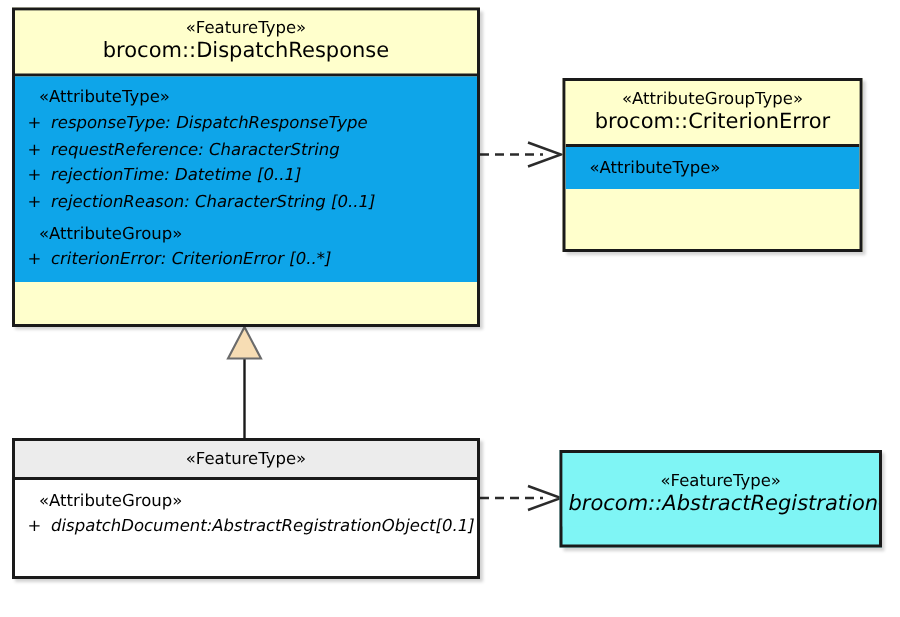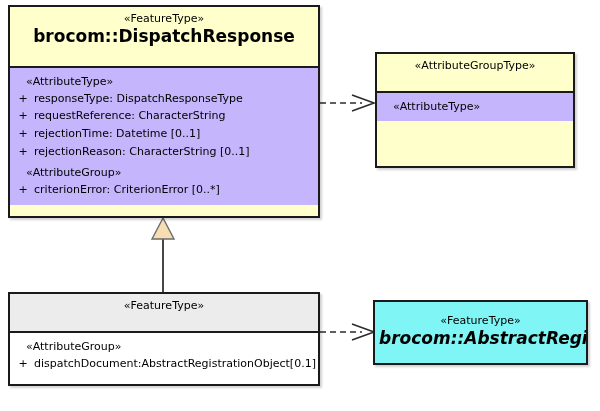--- a/index.html
+++ b/index.html
@@ -27,37 +27,37 @@
   .uml-box {
     position: absolute;
     box-sizing: border-box;
     border: 2px solid #1a1a1a;
     box-shadow: 2px 2px 2px rgba(0,0,0,0.18);
     overflow: hidden;
   }
   .uml-header {
     box-sizing: border-box;
     text-align: center;
-    padding: 5px 4px 18px 4px;
+    padding: 5px 4px 5px 4px;
     border-bottom: 2px solid #1a1a1a;
     line-height: 1.28;
   }
   .uml-header.noborder {
     border-bottom: none;
   }
   .stereotype {
     display: block;
     font-size: 11px;
     color: #000;
     white-space: nowrap;
   }
   .classname {
     display: block;
-    font-size: 17px;
-    font-weight: bold;
+    font-size: 14px;
+    font-weight: normal;
     color: #000;
     white-space: nowrap;
   }
   .classname.abstract {
     font-style: italic;
   }
   .uml-body {
     box-sizing: border-box;
     padding: 6px 2px 6px 2px;
   }
@@ -67,35 +67,36 @@
     white-space: nowrap;
     color: #000;
   }
   .attr-row {
     display: block;
     font-size: 11px;
     white-space: nowrap;
     color: #000;
     padding: 1px 0 1px 0;
     line-height: 1.42;
+    font-style: italic;
   }
   .attr-vis {
     display: inline-block;
     width: 22px;
     text-align: center;
     color: #000;
   }
   .attr-text {
     display: inline;
   }
 
   
   .theme-yellow { background: #ffffcc; }
   .theme-yellow .uml-header { background: #ffffcc; }
-  .theme-yellow .uml-body { background: #c4b5fd; }
+  .theme-yellow .uml-body { background: #0ea5e9; }
 
   .theme-gray .uml-header { background: #ececec; }
   .theme-gray .uml-body { background: #ffffff; }
   .theme-gray { background: #ffffff; }
 
   .theme-cyan { background: #7ff5f5; }
   .theme-cyan .uml-header { background: #7ff5f5; }
 
   
   .conn-svg {
@@ -152,20 +153,21 @@
       <div class="compartment-label" style="padding-top:6px;">«AttributeGroup»</div>
       <div class="attr-row">
         <span class="attr-vis">+</span><span class="attr-text">criterionError: CriterionError [0..*]</span>
       </div>
     </div>
   </div>
 
   <div class="uml-box theme-yellow" style="left:375px; top:52px; width:200px; height:116px;">
     <div class="uml-header">
       <span class="stereotype">«AttributeGroupType»</span>
+      <span class="classname">brocom::CriterionError</span>
     </div>
     <div class="uml-body">
       <div class="compartment-label">«AttributeType»</div>
     </div>
   </div>
 
   <div class="uml-box theme-gray" style="left:8px; top:292px; width:312px; height:94px;">
     <div class="uml-header">
       <span class="stereotype">«FeatureType»</span>
     </div>

